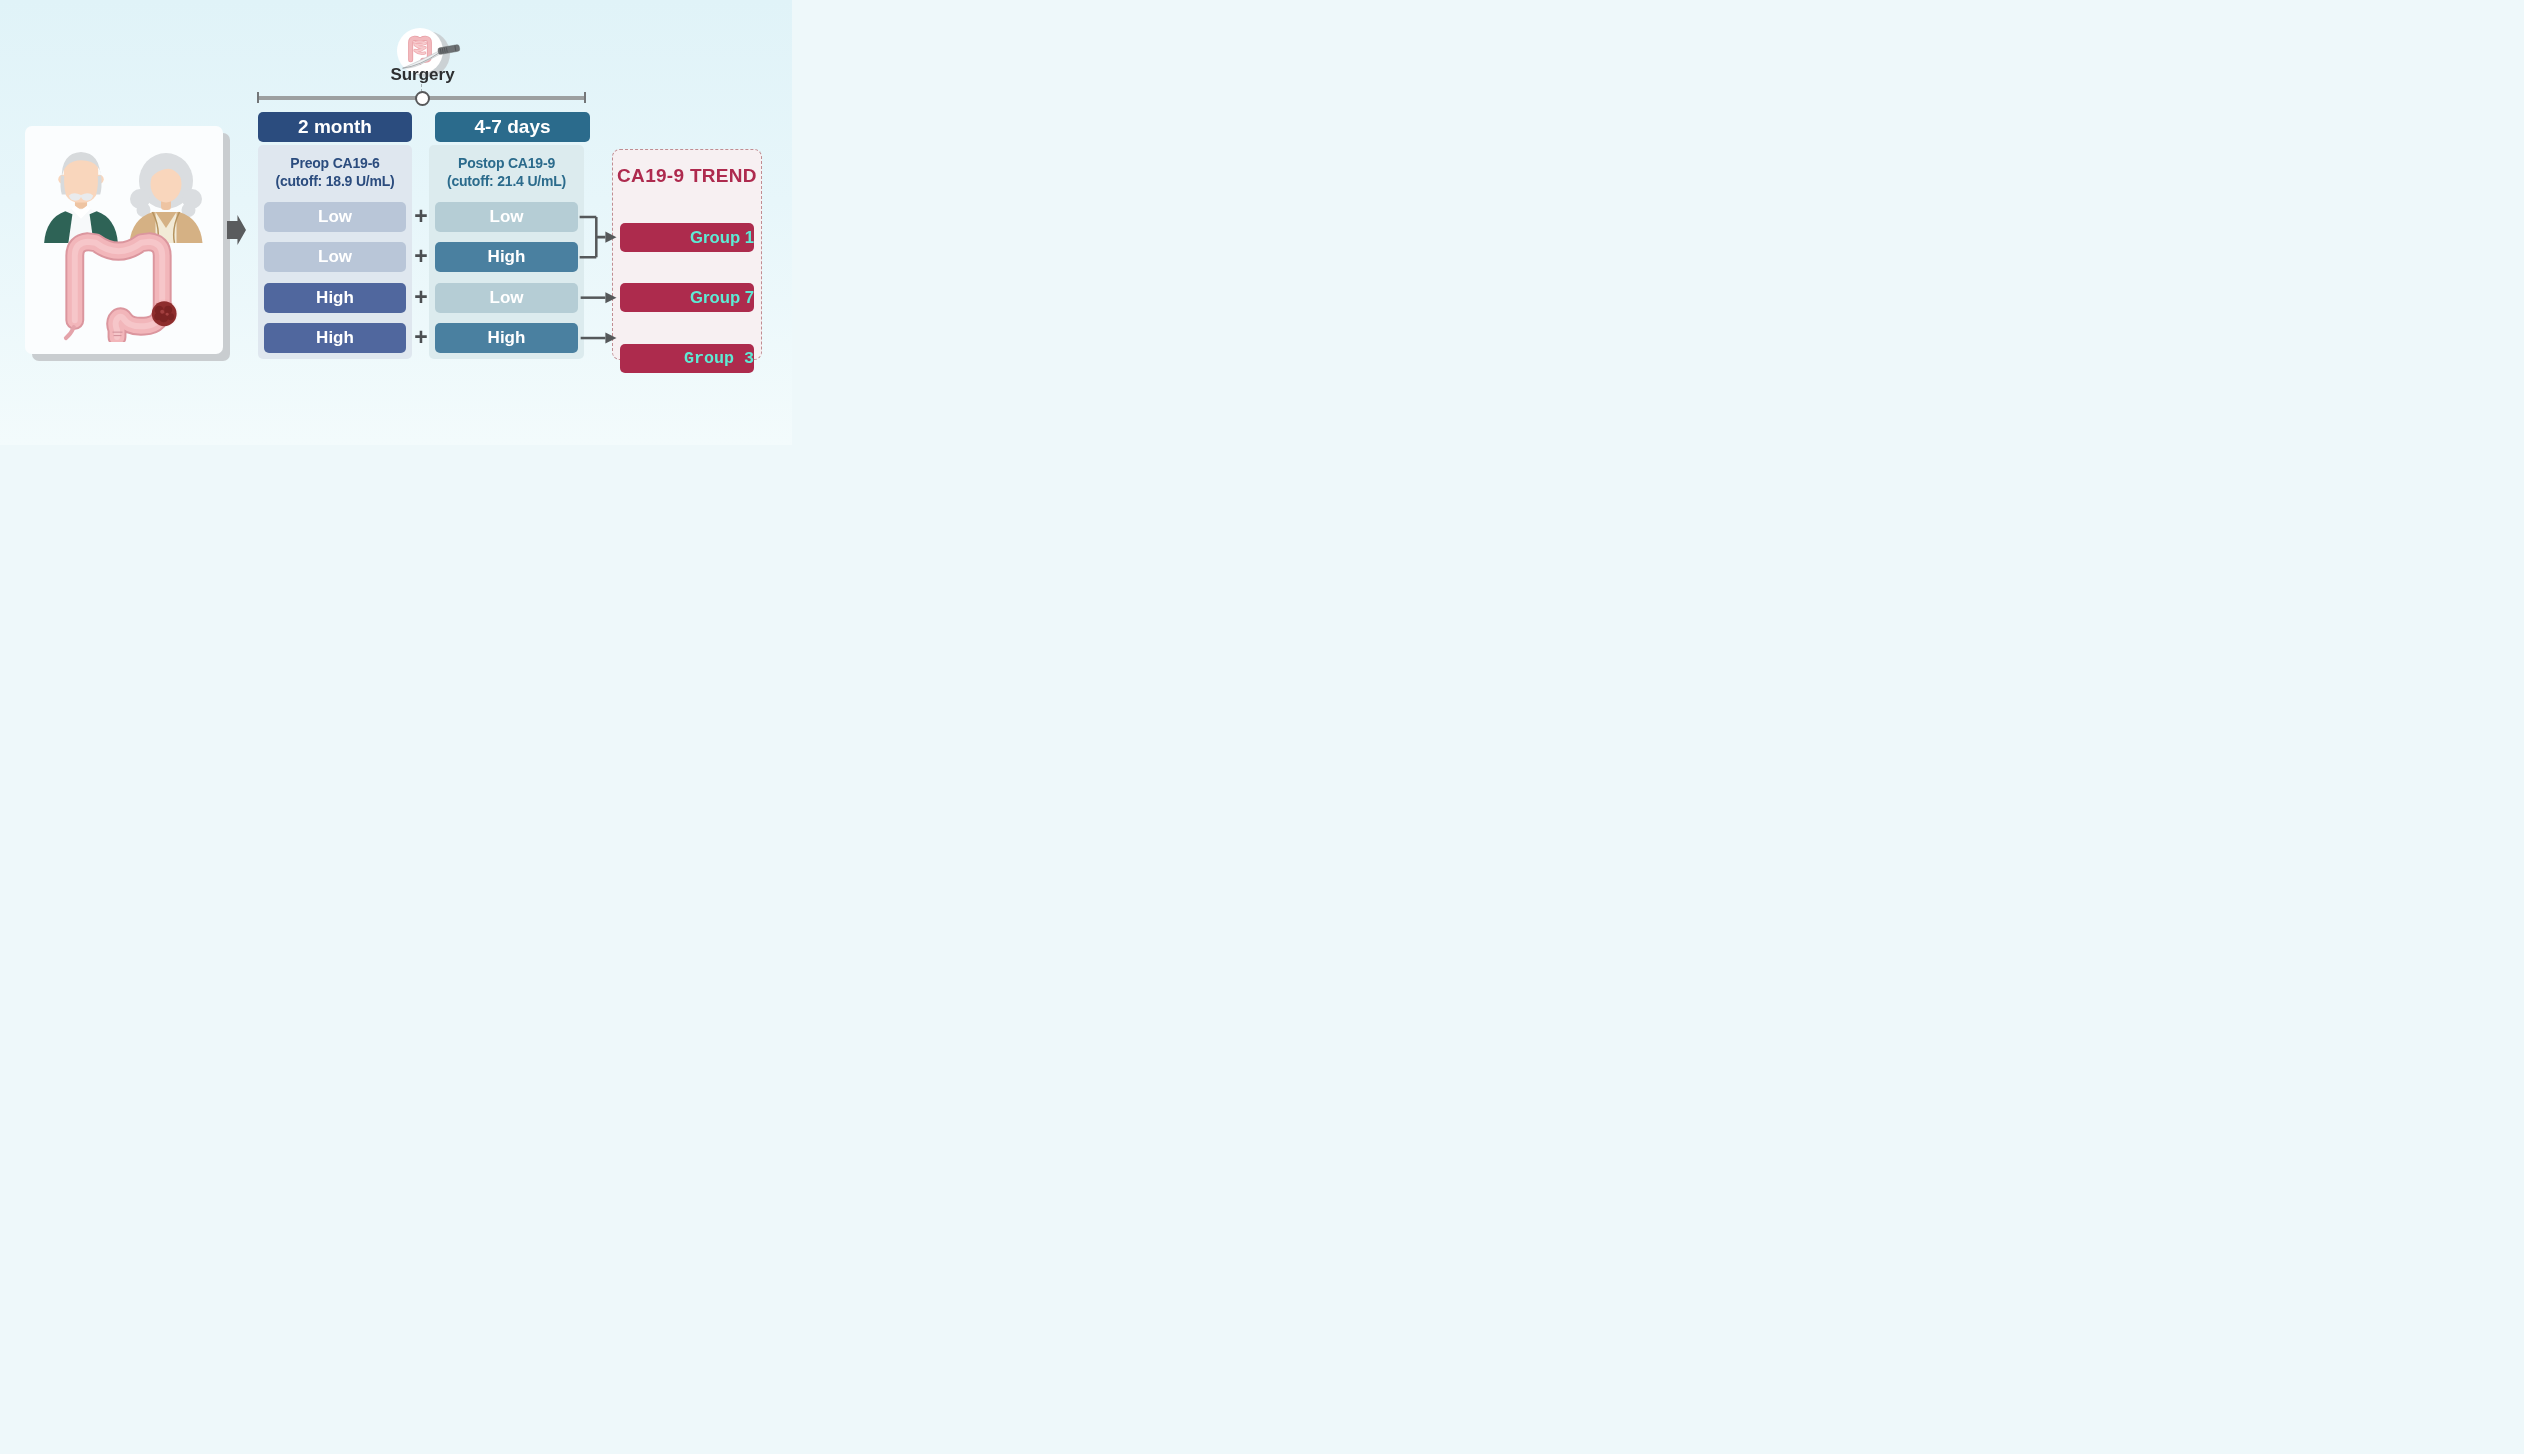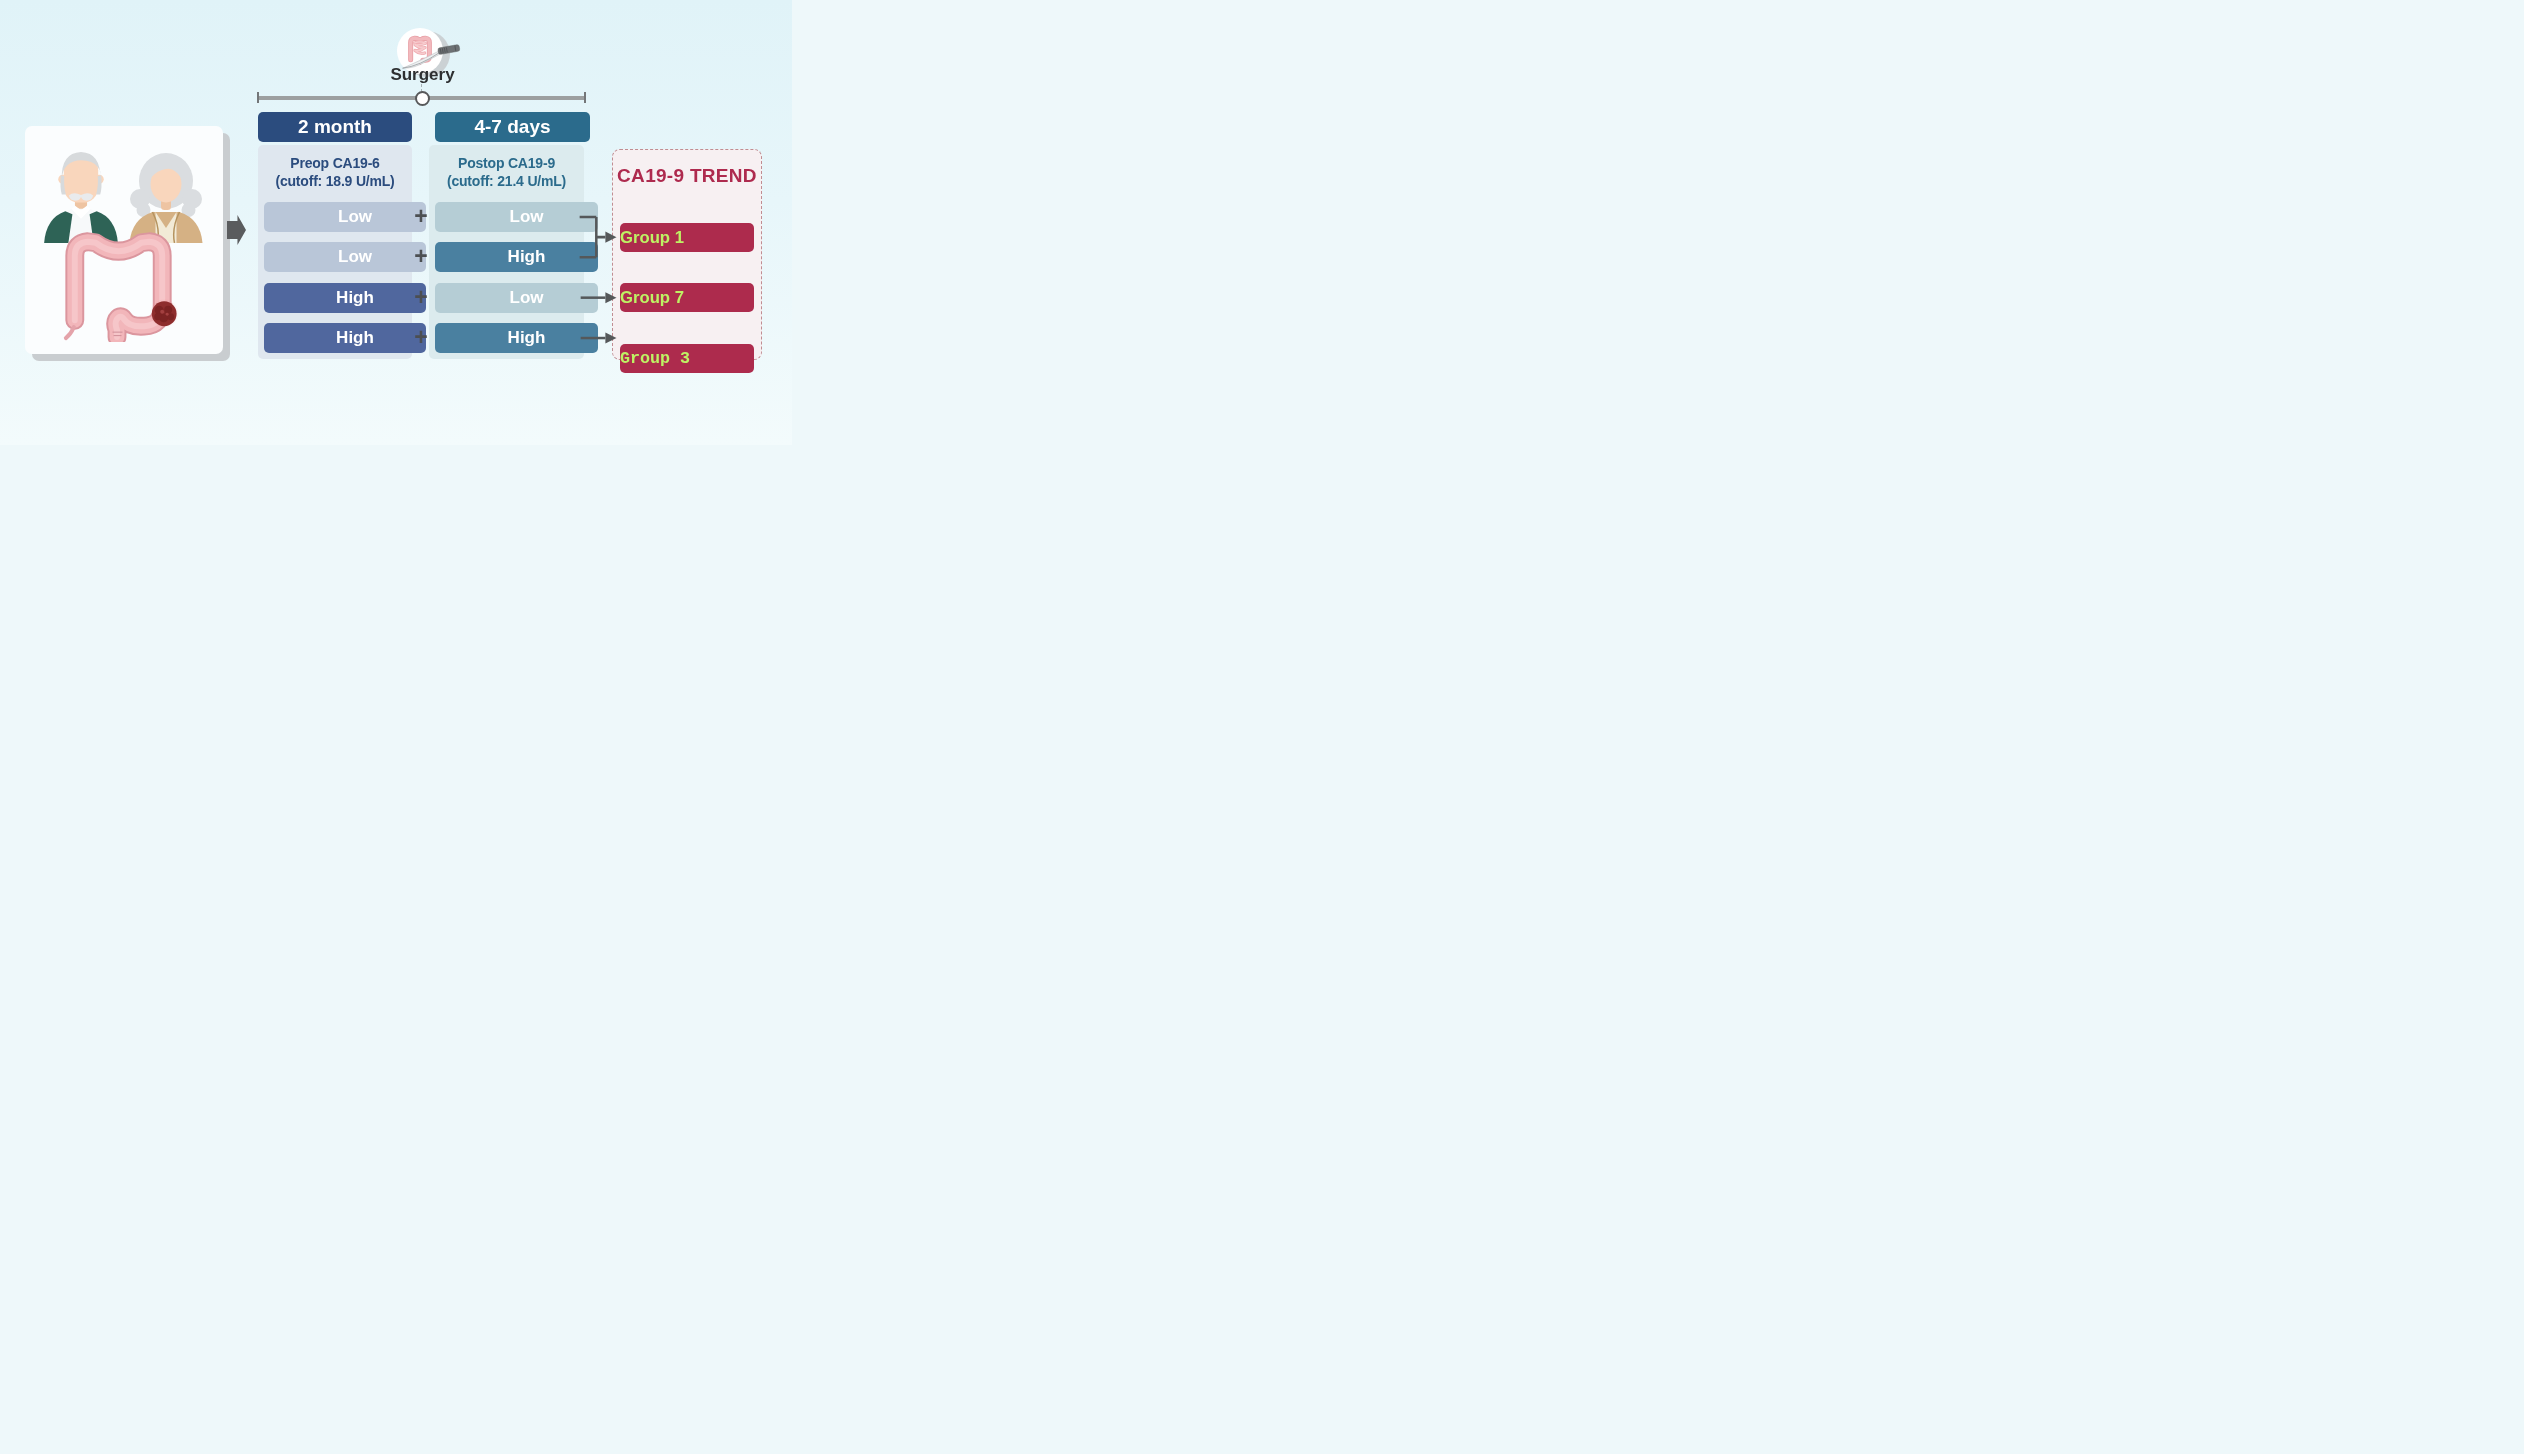--- a/index.html
+++ b/index.html
@@ -30,31 +30,31 @@
   
   .col-header{position:absolute;top:112px;height:30px;border-radius:5px;color:#ffffff;font-size:19px;text-align:center;line-height:30px;}
   .preop-header{left:258px;width:154px;background:#2b4c7e;}
   .postop-header{left:435px;width:155px;background:#2b6b8c;}
   .col-panel{position:absolute;top:145px;height:214px;border-radius:5px;}
   .preop-panel{left:258px;width:154px;background:#dfe7ef;}
   .postop-panel{left:429px;width:155px;background:#dcebee;}
   .col-title{position:absolute;top:154px;text-align:center;font-size:14px;line-height:18px;letter-spacing:-0.2px;}
   .preop-title{left:258px;width:154px;color:#2b4c7e;}
   .postop-title{left:429px;width:155px;color:#2b6b8c;}
-  .row-box{position:absolute;height:30px;border-radius:5px;color:#ffffff;font-size:17px;text-align:center;line-height:30px;padding-left:20px;}
+  .row-box{position:absolute;height:30px;border-radius:5px;color:#ffffff;font-size:17px;text-align:center;line-height:30px;}
   .preop-row{left:264px;width:142px;}
   .postop-row{left:435px;width:143px;}
   .r1{top:202px;} .r2{top:242px;} .r3{top:283px;} .r4{top:323px;}
   .low-preop{background:#b9c6d8;} .high-preop{background:#50679e;}
   .low-postop{background:#b5cdd5;} .high-postop{background:#4a80a0;}
   .plus-sign{position:absolute;left:412px;width:17.7px;height:30px;text-align:center;line-height:29px;font-size:23px;color:#4c4f52;}
   
   .trend-box{position:absolute;left:612px;top:149px;width:150px;height:211px;background:#f7f0f2;border:1.5px dashed #c08d92;border-radius:8px;box-sizing:border-box;}
   .trend-title{position:absolute;left:612px;top:165px;width:150px;text-align:center;font-size:19px;color:#ae2a4e;letter-spacing:0.3px;}
-  .group-box{position:absolute;left:620px;width:134px;height:29px;background:#ad2b4d;border-radius:5px;color:#bef264;font-size:16.7px;text-align:left;line-height:29px;}
+  .group-box{position:absolute;left:620px;width:134px;height:29px;background:#ad2b4d;border-radius:5px;color:#5eead4;font-size:16.7px;text-align:right;line-height:29px;}
   .g1{top:223px;} .g2{top:283px;} .g3{top:344px;font-family:Liberation Mono, monospace;}
   
   .connectors{position:absolute;left:0;top:0;width:792px;height:445px;pointer-events:none;}
 </style>
 </head>
 <body>
 
 <div class="stage">
 
   <div class="icon-shadow"></div>

